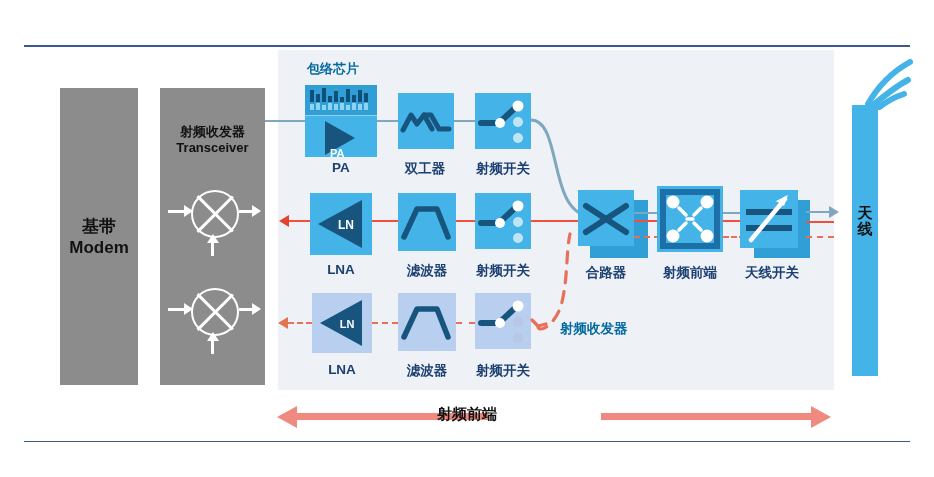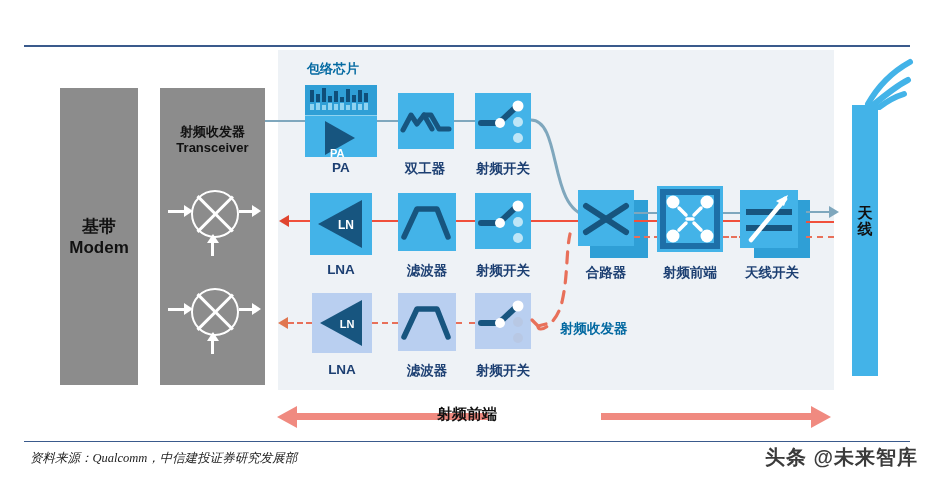--- a/index.html
+++ b/index.html
@@ -361,16 +361,14 @@
     <div>线</div>
   </div>
 
   <div class="big-arrow-head left" style="left:277px;top:406px;"></div>
   <div class="big-arrow-line" style="left:296px;top:413px;width:192px;"></div>
   <div id="rf-fe-label">射频前端</div>
   <div class="big-arrow-line" style="left:601px;top:413px;width:211px;"></div>
   <div class="big-arrow-head right" style="left:811px;top:406px;"></div>
 
   <div class="footer-rule"></div>
-  <div class="source">资料来源：Qualcomm，中信建投证券研究发展部</div>
-  <div class="watermark">头条 @未来智库</div>
 
 </div>
 
 </body></html>

